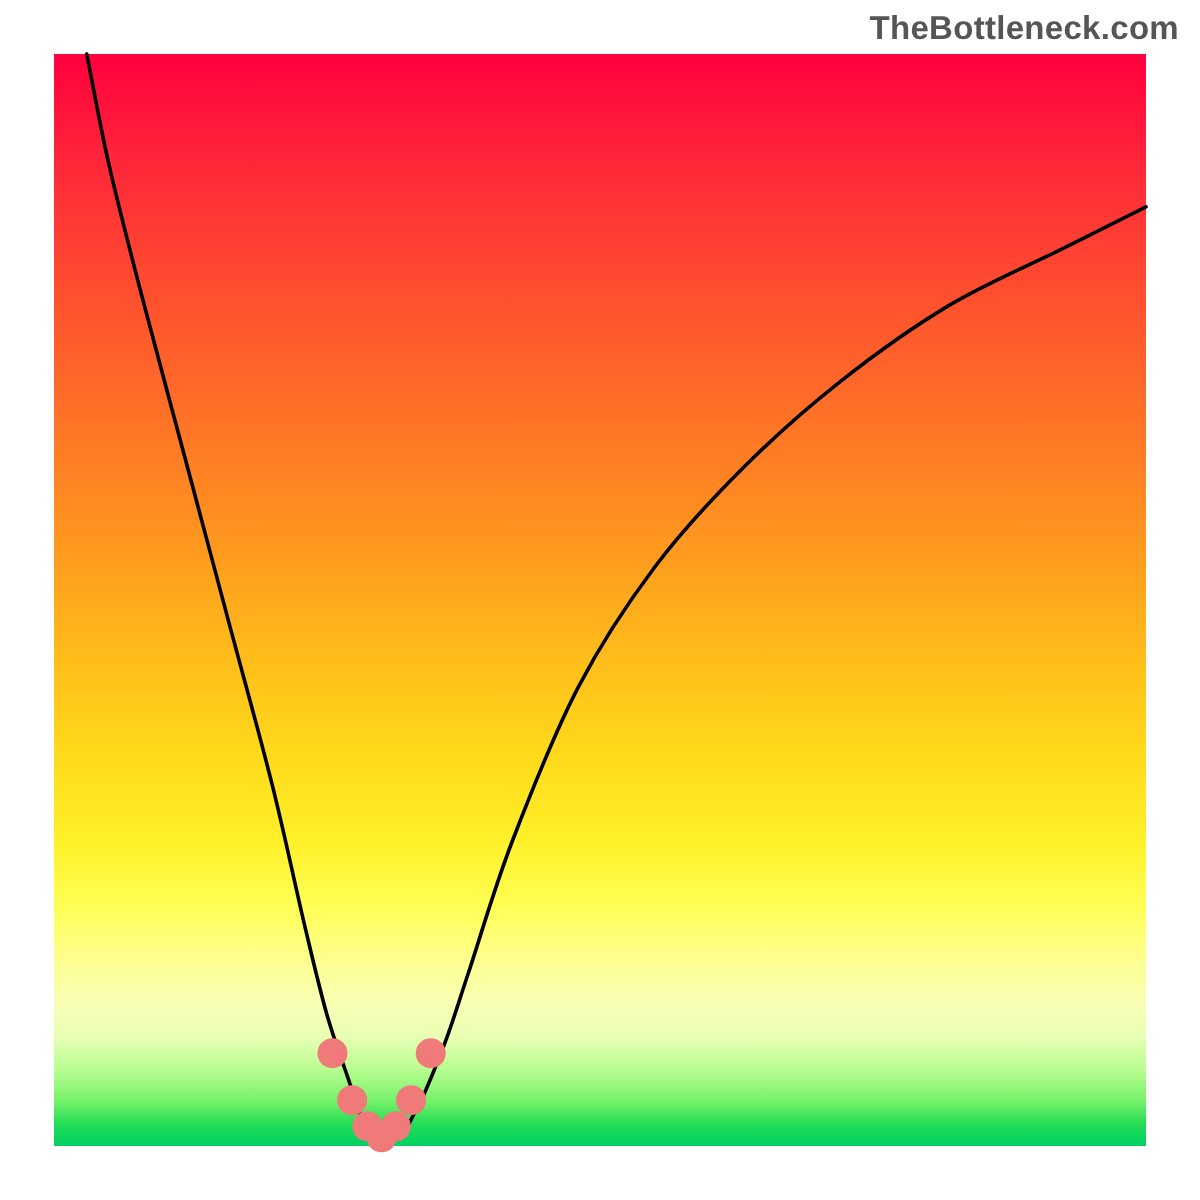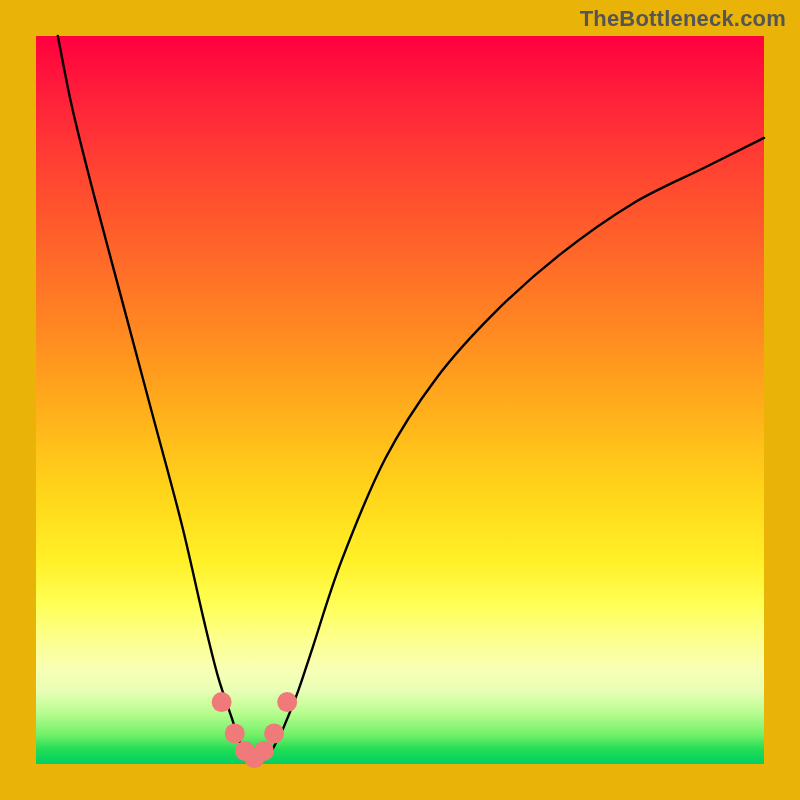--- a/index.html
+++ b/index.html
@@ -10,21 +10,21 @@
     background: #000;
     overflow: hidden;
     font-family: Arial, Helvetica, sans-serif;
   }
   .frame {
     position: absolute;
     left: 0;
     top: 0;
     width: 800px;
     height: 800px;
-    background: #eab308;
+    background: #ffffff;
   }
   .plot {
     position: absolute;
     left: 36px;
     top: 36px;
     width: 728px;
     height: 728px;
     background: linear-gradient(
       to bottom,
       #ff003f 0%,

